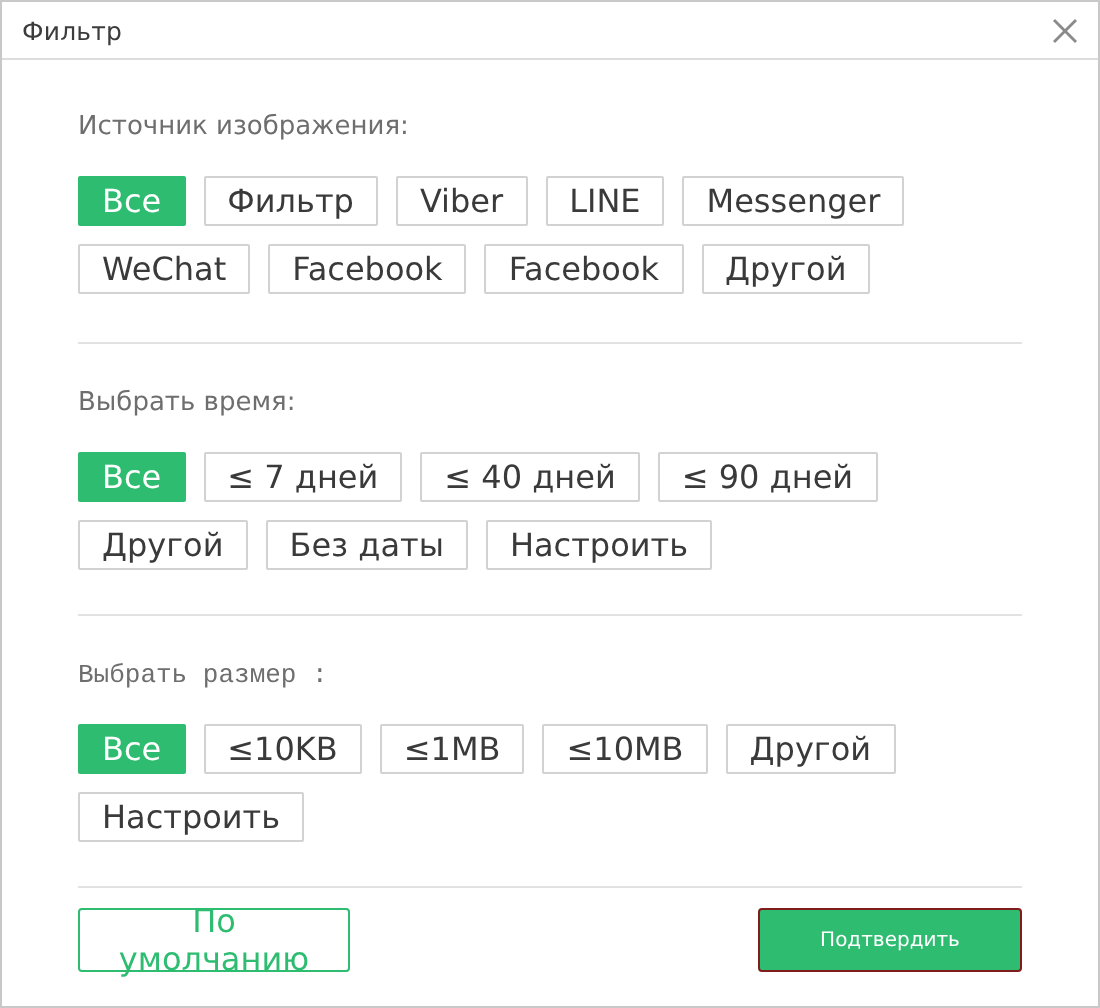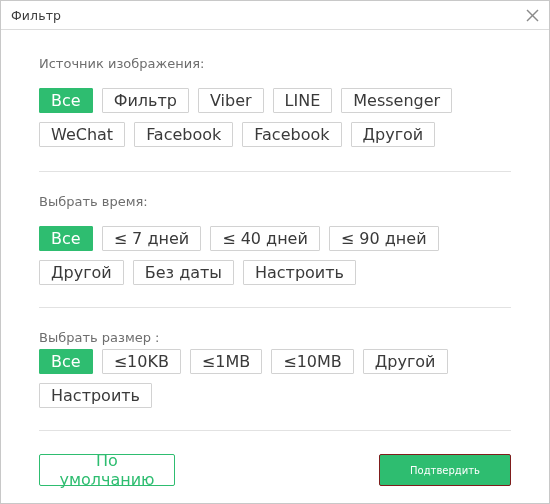--- a/index.html
+++ b/index.html
@@ -143,21 +143,21 @@
     align-items: center;
     justify-content: center;
     font-family: inherit;
   }
   
   .sec-source { padding-top: 26px; }
   .sec-source .section-title { margin-bottom: 17px; }
   .sec-time { padding-top: 22px; }
   .sec-time .section-title { margin-bottom: 17px; }
   .sec-size { padding-top: 22px; }
-  .sec-size .section-title { margin-bottom: 4px; }
+  .sec-size .section-title { margin-bottom: 17px; font-family: Liberation Mono, monospace; }
   .div-1 { margin-top: 24px; }
   .div-2 { margin-top: 22px; }
   .div-3 { margin-top: 22px; }
 </style>
 </head>
 <body>
 
 <div class="window">
 
   <div class="titlebar">

